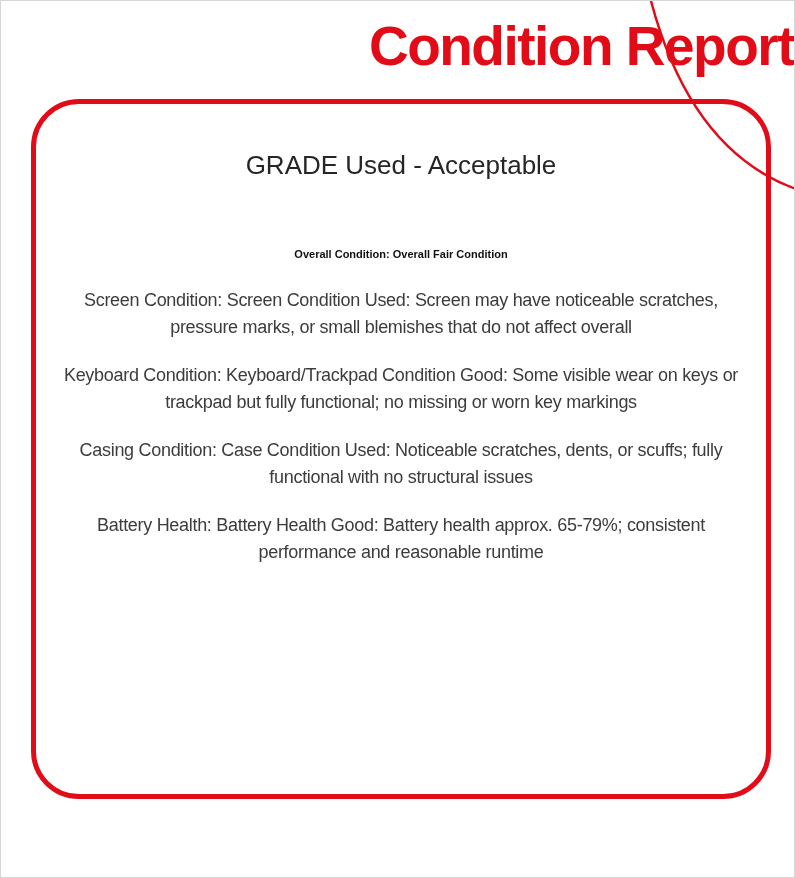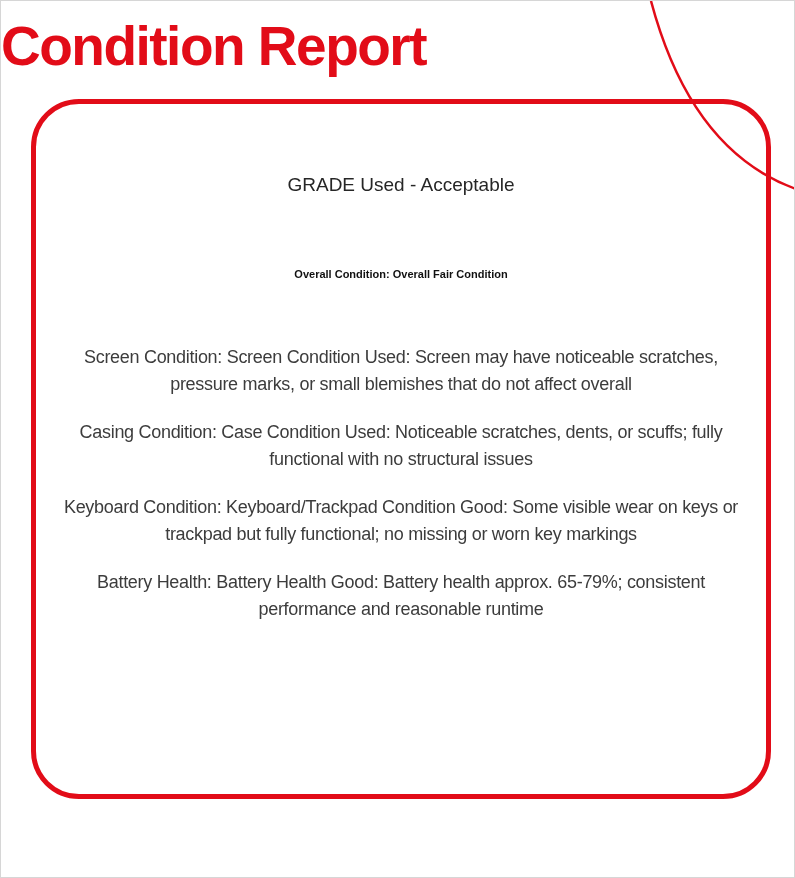--- a/index.html
+++ b/index.html
@@ -22,53 +22,53 @@
     position:absolute;
     top:0;left:0;
     width:795px;height:878px;
     pointer-events:none;
   }
   .title{
     position:absolute;
     top:14px;
     left:0;
     width:100%;
-    text-align:left;
+    text-align:right;
     font-size:55px;
     line-height:62px;
     font-weight:700;
     letter-spacing:-1.5px;
     color:var(--red);
   }
   .report-box{
     position:absolute;
     top:98px;
     left:30px;
     width:740px;
     height:700px;
     border:5px solid var(--red);
     border-radius:48px;
     background:transparent;
     text-align:center;
   }
   .grade{
-    margin-top:66px;
-    font-size:19px;
+    margin-top:46px;
+    font-size:26px;
     line-height:30px;
     color:var(--heading-dark);
   }
   .overall{
     margin-top:67px;
     font-size:11px;
     line-height:14px;
     font-weight:700;
     color:#111;
   }
   .sections{
-    margin-top:63px;
+    margin-top:26px;
   }
   .sections p{
     max-width:685px;
     margin:0 auto 21px auto;
     font-size:18px;
     line-height:27px;
     letter-spacing:-0.3px;
     color:var(--text-dark);
     text-align:center;
   }
@@ -80,17 +80,17 @@
   <path d="M 650 0 Q 690 150 795 188" fill="none" stroke="#e20c18" stroke-width="2.5"></path>
 </svg>
 
 <h1 class="title">Condition Report</h1>
 
 <div class="report-box">
   <div class="grade">GRADE Used - Acceptable</div>
   <div class="overall">Overall Condition: Overall Fair Condition</div>
   <div class="sections">
     <p>Screen Condition: Screen Condition Used: Screen may have noticeable scratches, pressure marks, or small blemishes that do not affect overall</p>
+    <p>Keyboard Condition: Keyboard/Trackpad Condition Good: Some visible wear on keys or trackpad but fully functional; no missing or worn key markings</p>
     <p>Casing Condition: Case Condition Used: Noticeable scratches, dents, or scuffs; fully functional with no structural issues</p>
-    <p>Keyboard Condition: Keyboard/Trackpad Condition Good: Some visible wear on keys or trackpad but fully functional; no missing or worn key markings</p>
     <p>Battery Health: Battery Health Good: Battery health approx. 65-79%; consistent performance and reasonable runtime</p>
   </div>
 </div>
 
 </body></html>

